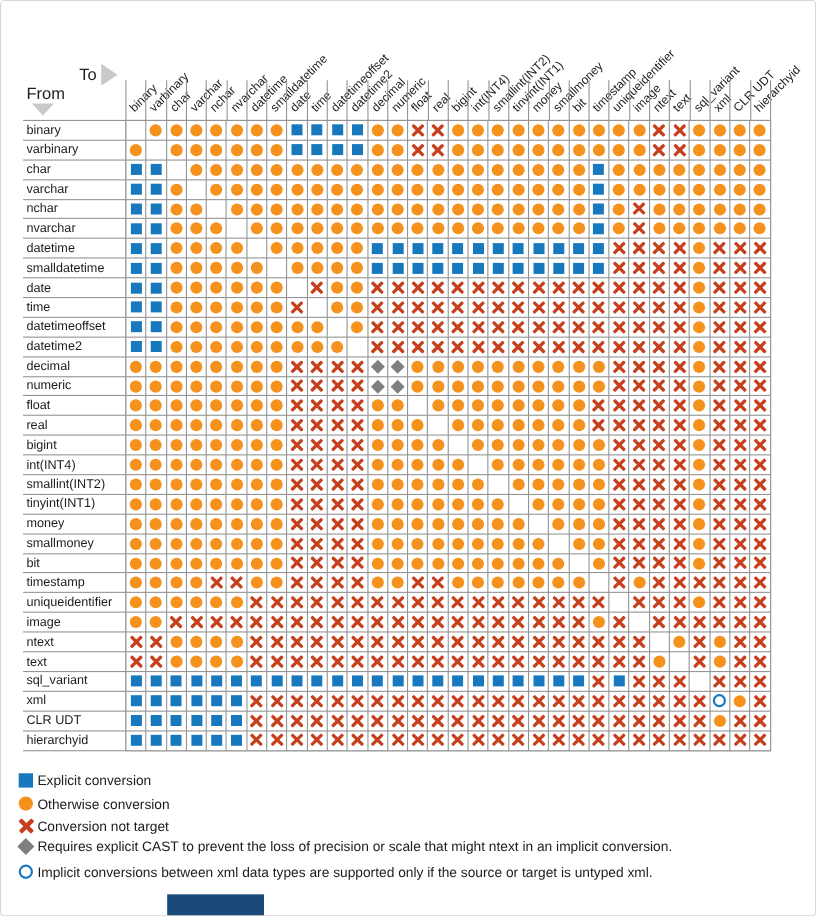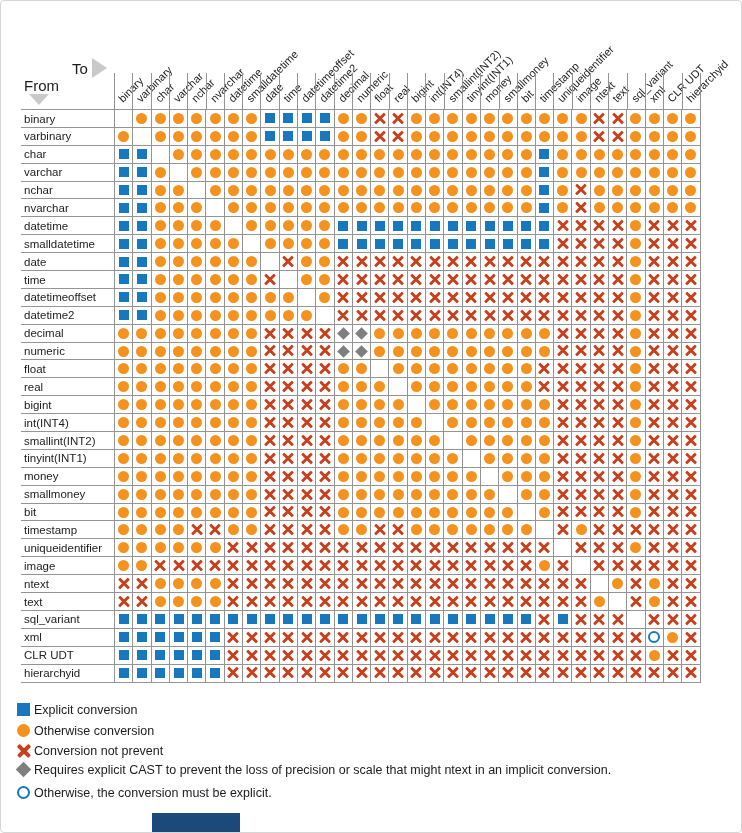--- a/index.html
+++ b/index.html
@@ -3203,30 +3203,30 @@
 <div class="legend-item" style="top:722px">
   <span class="legend-icon">
       <span class="lI"></span>
     </span>
   <span class="legend-text">Otherwise conversion</span>
 </div>
 <div class="legend-item" style="top:742px">
   <span class="legend-icon">
       <span class="lX"></span>
     </span>
-  <span class="legend-text">Conversion not prevent</span>
+  <span class="legend-text">Conversion not target</span>
 </div>
 <div class="legend-item" style="top:761px">
   <span class="legend-icon">
       <span class="lD"></span>
     </span>
   <span class="legend-text">Requires explicit CAST to prevent the loss of precision or scale that might ntext in an implicit conversion.</span>
 </div>
 <div class="legend-item" style="top:784px">
   <span class="legend-icon">
       <span class="lU"></span>
     </span>
   <span class="legend-text">
-    <div>Otherwise, the conversion must be explicit.</div>
+    <div>Implicit conversions between xml data types are supported only if the source or target is untyped xml.</div>
   </span>
 </div>
 
 <div class="bottom-bar"></div>
 
 </body></html>

